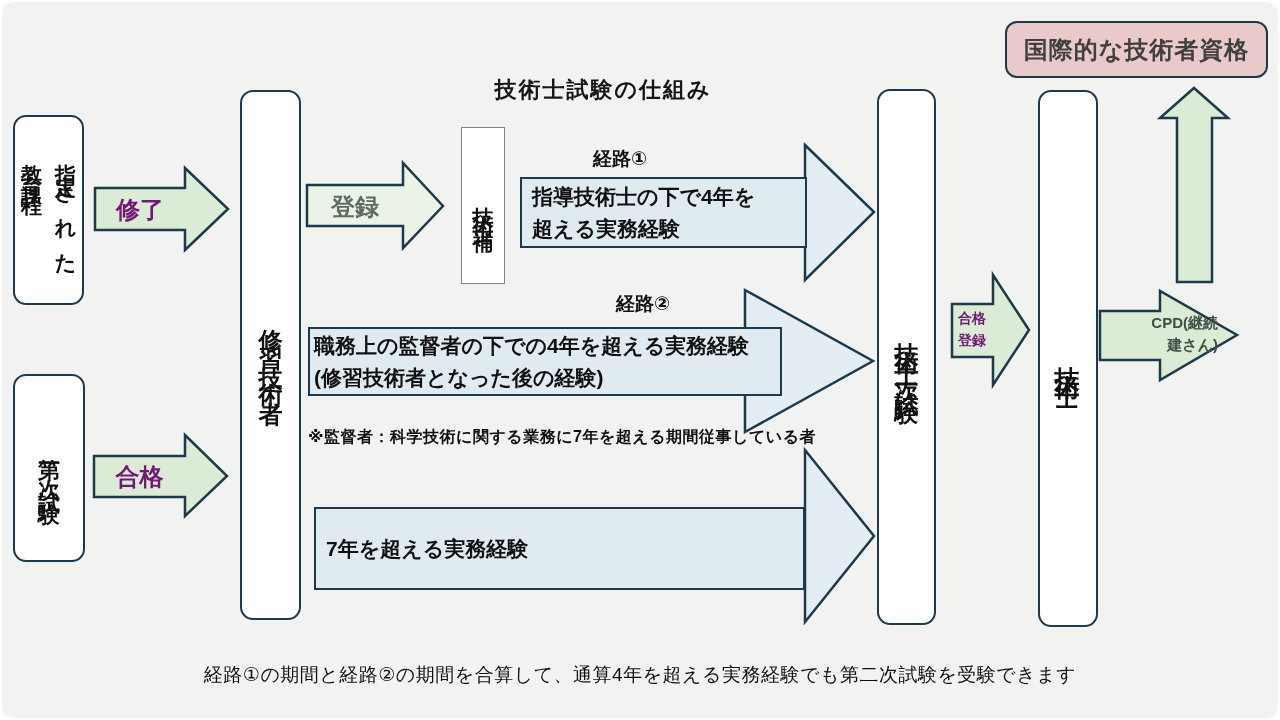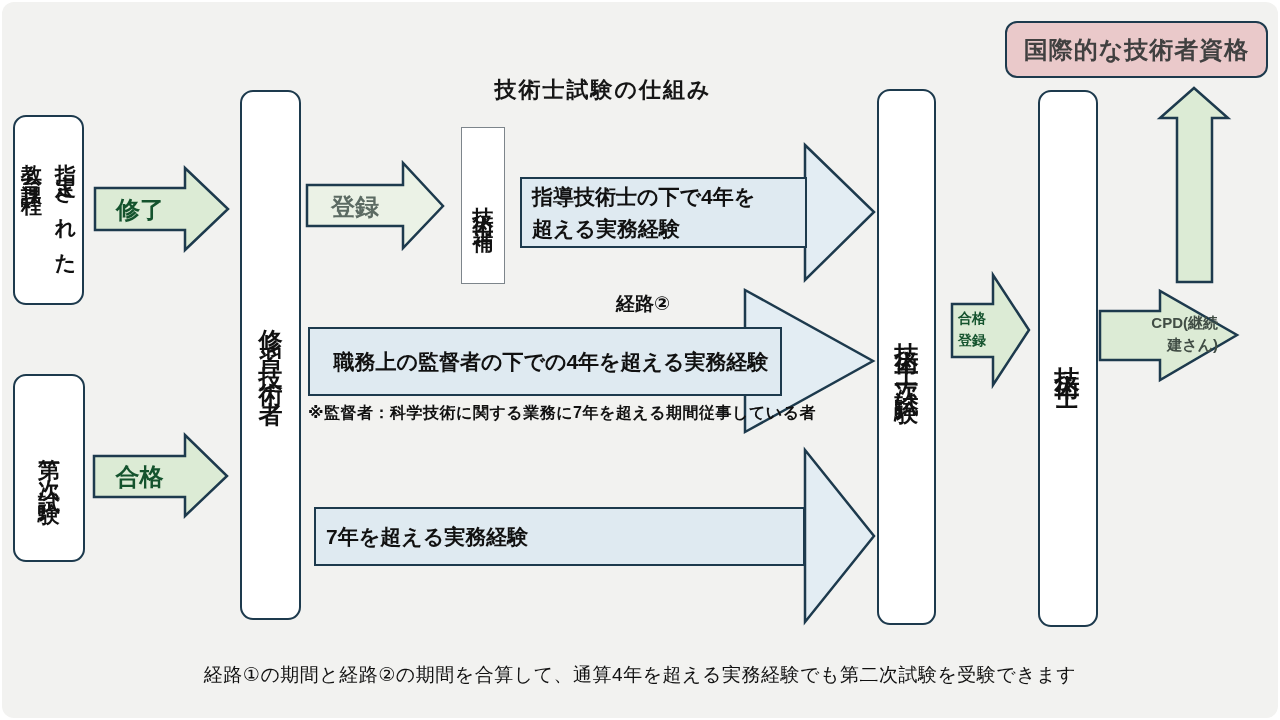--- a/index.html
+++ b/index.html
@@ -15,22 +15,22 @@
         border-radius:13px;display:flex;align-items:center;justify-content:center;box-sizing:border-box;}
   .vtext{writing-mode:vertical-rl;text-orientation:upright;font-weight:bold;color:#111;}
   .pinkbox{position:absolute;z-index:2;background:var(--pink,#eac9ca);border:2.5px solid var(--navy,#1d3a4d);
         border-radius:12px;display:flex;align-items:center;justify-content:center;box-sizing:border-box;
         font-size:24px;font-weight:bold;color:#404040;letter-spacing:1px;}
   .bluebox{position:absolute;z-index:2;background:var(--bluebox,#dfeaf1);border:2px solid var(--navy,#1d3a4d);
         box-sizing:border-box;color:#111;font-weight:bold;font-size:21px;line-height:32px;
         display:flex;flex-direction:column;justify-content:center;}
   .routelabel{position:absolute;z-index:2;font-size:19px;font-weight:bold;color:#111;
         text-align:center;width:200px;}
-  .arrowlabel{position:absolute;z-index:2;font-weight:bold;text-align:center;color:#14532d;}
-  .note{position:absolute;z-index:2;font-size:16px;font-weight:bold;color:#111;letter-spacing:0.5px;}
+  .arrowlabel{position:absolute;z-index:2;font-weight:bold;text-align:center;color:#701a75;}
+  .note{position:absolute;z-index:2;font-size:16px;font-weight:bold;color:#111;letter-spacing:0.5px;margin-top:24px;}
   .footer{position:absolute;z-index:2;left:0;top:662px;width:1280px;text-align:center;
         font-size:19px;font-weight:normal;color:#111;letter-spacing:0.5px;}
 </style>
 </head>
 <body>
 
 <div class="stage">
   <div class="slide"></div>
 
   <svg class="layer" width="1280" height="720" viewBox="0 0 1280 720">
@@ -83,30 +83,32 @@
   <div class="arrowlabel" style="left:307px;top:191px;width:96px;font-size:24px;color:var(--graytext);">登録</div>
   <div class="arrowlabel" style="left:950px;top:307px;width:44px;font-size:14px;line-height:22px;">
     <div>合格</div>
     <div>登録</div>
   </div>
   <div class="arrowlabel" style="left:1108px;top:312px;width:110px;font-size:15px;line-height:22px;text-align:right;color:var(--cpdtext);">
     <div>CPD(継続</div>
     <div>建さん)</div>
   </div>
 
+  <div class="routelabel" style="left:520px;top:146px;">経路①</div>
   <div class="bluebox" style="left:520px;top:177px;width:287px;height:71px;padding-left:10px;">
     <div>指導技術士の下で4年を</div>
     <div>超える実務経験</div>
   </div>
 
   <div class="routelabel" style="left:470px;top:291px;text-align:right;">経路②</div>
-  <div class="bluebox" style="left:308px;top:327px;width:474px;height:69px;padding-left:12px;text-align:center;">
+  <div class="bluebox" style="left:308px;top:327px;width:474px;height:69px;padding-left:4px;">
     <div>職務上の監督者の下での4年を超える実務経験</div>
+    <div>(修習技術者となった後の経験)</div>
   </div>
   <div class="note" style="left:308px;top:403px;">※監督者：科学技術に関する業務に7年を超える期間従事している者</div>
 
   <div class="routelabel" style="left:472px;top:468px;margin-top:42px;">経路③</div>
-  <div class="bluebox" style="left:314px;top:507px;width:491px;height:59px;padding-left:10px;">
+  <div class="bluebox" style="left:314px;top:507px;width:491px;height:83px;padding-left:10px;">
     <div>7年を超える実務経験</div>
   </div>
 
   <div class="footer">経路①の期間と経路②の期間を合算して、通算4年を超える実務経験でも第二次試験を受験できます</div>
 </div>
 
 </body></html>

